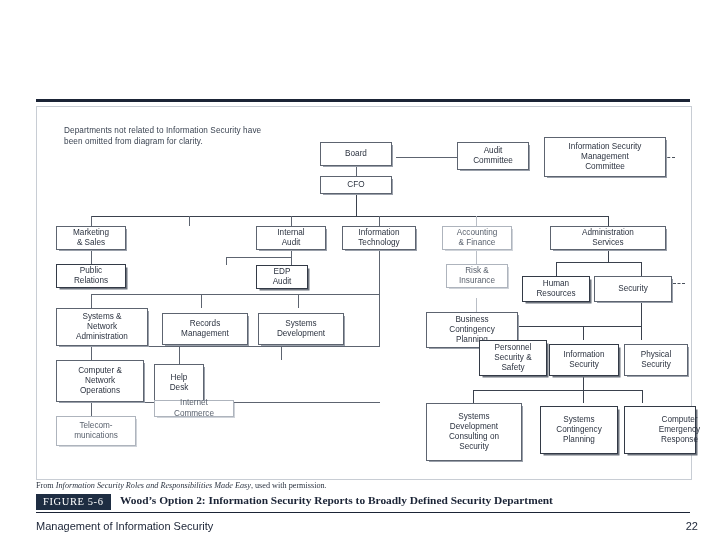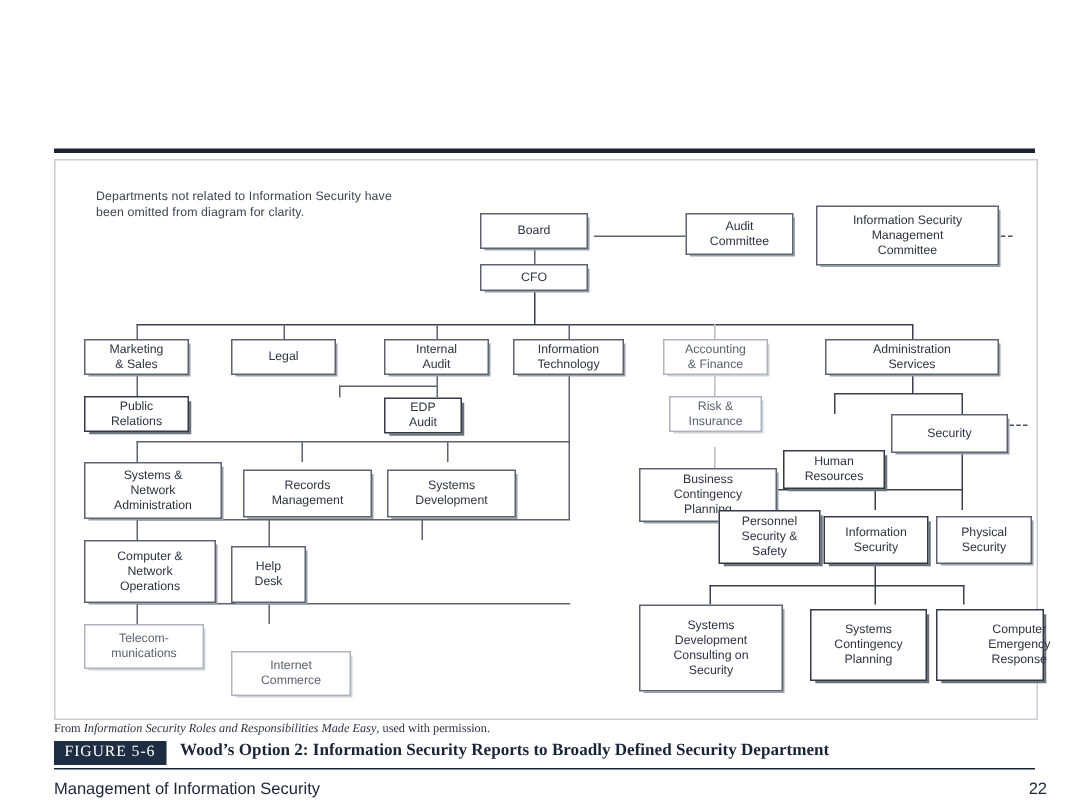--- a/index.html
+++ b/index.html
@@ -187,23 +187,20 @@
 
     <div class="box" style="left:20px;top:120px;width:70px;height:24px;white-space:pre-line;">
       <span>Marketing
 &amp; Sales</span>
     </div>
     <div class="box strong" style="left:20px;top:158px;width:70px;height:24px;white-space:pre-line;">
       <span>Public
 Relations</span>
     </div>
 
-    <div class="box" style="left:118px;top:120px;width:70px;height:24px;">
-      <span>Legal</span>
-    </div>
 
     <div class="box" style="left:220px;top:120px;width:70px;height:24px;white-space:pre-line;">
       <span>Internal
 Audit</span>
     </div>
     <div class="box strong" style="left:220px;top:159px;width:52px;height:24px;white-space:pre-line;">
       <span>EDP
 Audit</span>
     </div>
 
@@ -223,21 +220,21 @@
     <div class="box" style="left:390px;top:206px;width:92px;height:36px;white-space:pre-line;">
       <span>Business
 Contingency
 Planning</span>
     </div>
 
     <div class="box" style="left:514px;top:120px;width:116px;height:24px;white-space:pre-line;">
       <span>Administration
 Services</span>
     </div>
-    <div class="box strong" style="left:486px;top:170px;width:68px;height:26px;white-space:pre-line;margin-top:24px;">
+    <div class="box strong" style="left:486px;top:170px;width:68px;height:26px;white-space:pre-line;">
       <span>Human
 Resources</span>
     </div>
     <div class="box" style="left:558px;top:170px;width:78px;height:26px;">
       <span>Security</span>
     </div>
 
     <div class="box strong" style="left:443px;top:234px;width:68px;height:36px;white-space:pre-line;">
       <span>Personnel
 Security &amp;
@@ -290,21 +287,21 @@
     </div>
     <div class="box" style="left:118px;top:258px;width:50px;height:38px;white-space:pre-line;">
       <span>Help
 Desk</span>
     </div>
 
     <div class="box light" style="left:20px;top:310px;width:80px;height:30px;white-space:pre-line;">
       <span>Telecom-
 munications</span>
     </div>
-    <div class="box light" style="left:118px;top:328px;width:80px;height:30px;white-space:pre-line;">
+    <div class="box light" style="left:118px;top:294px;width:80px;height:17px;white-space:pre-line;">
       <span>Internet
 Commerce</span>
     </div>
 
   </div>
 
   <div class="credit"><span>From </span><i>Information Security Roles and Responsibilities Made Easy</i><span>, used with permission.</span></div>
 
   <div class="fig-badge">FIGURE 5-6</div>
   <div class="fig-title">Wood’s Option 2: Information Security Reports to Broadly Defined Security Department</div>

